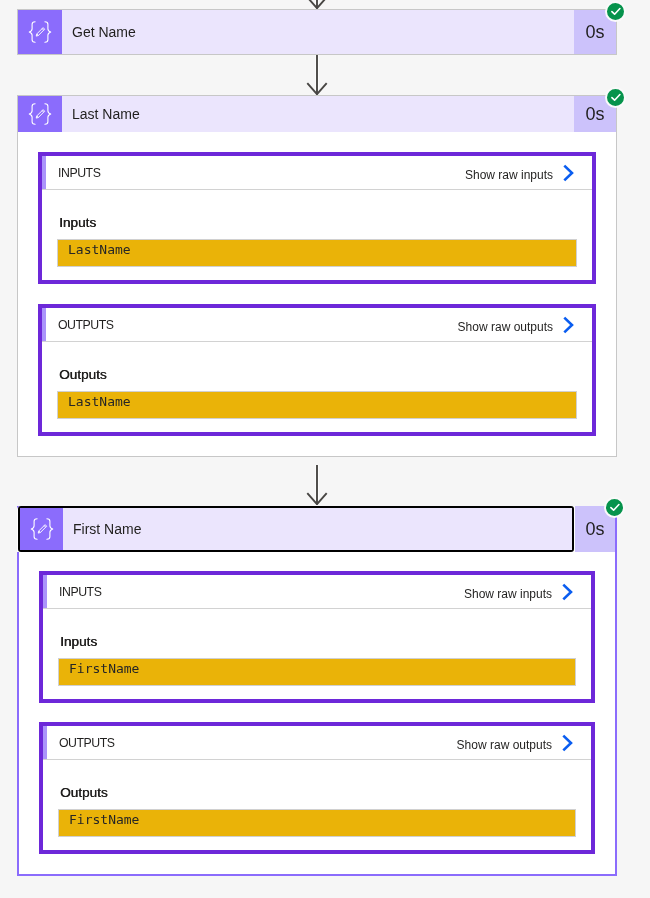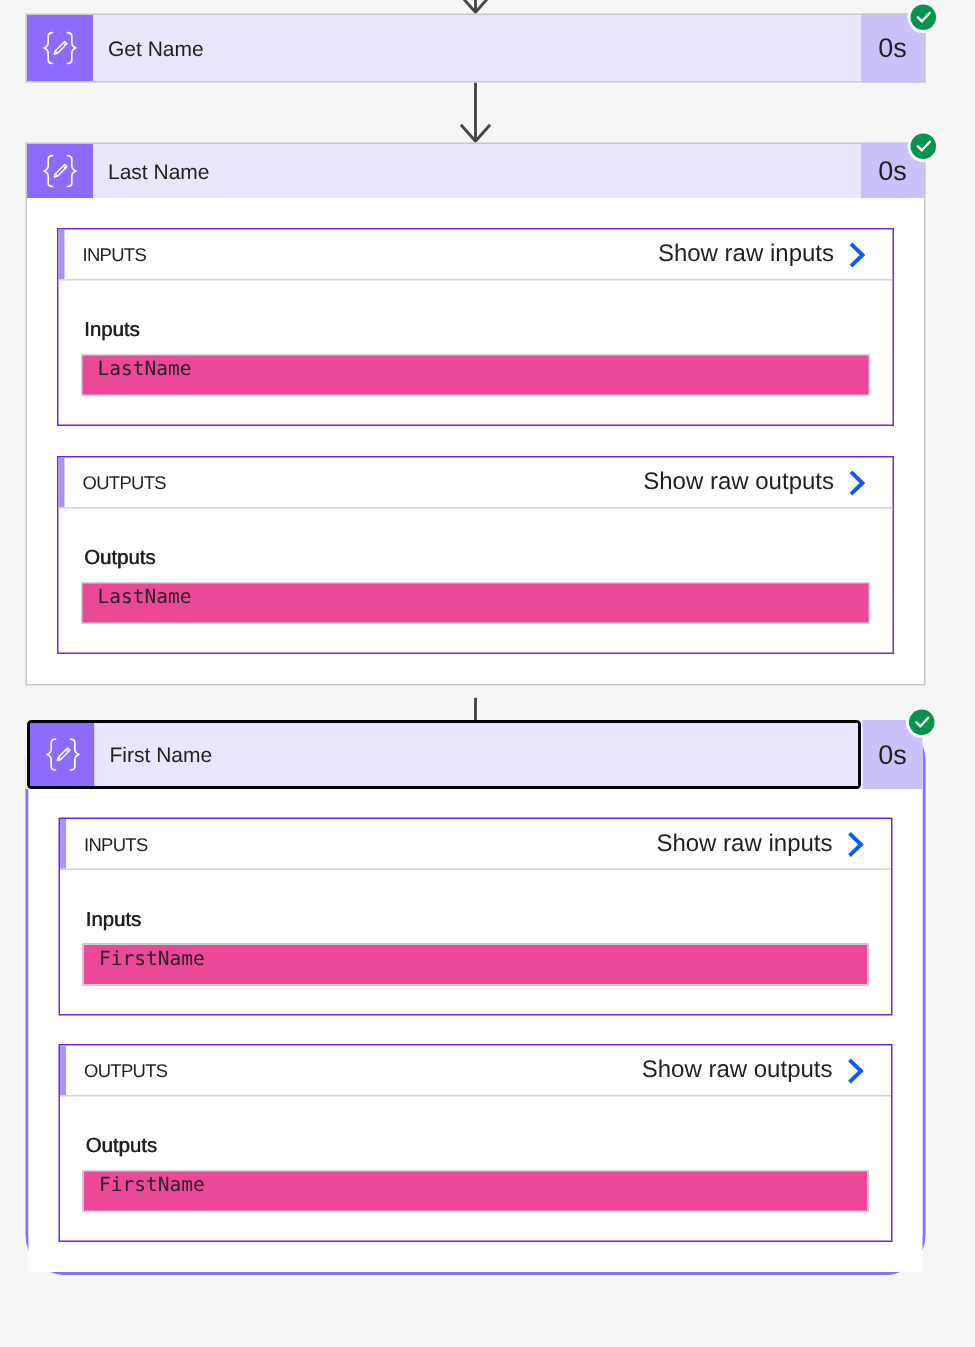--- a/index.html
+++ b/index.html
@@ -20,29 +20,29 @@
        font-family:"Liberation Sans",sans-serif;position:relative;border:1px solid #c7c7c7;border-left:none;border-bottom:none;box-sizing:border-box;}
   .badge{position:absolute;right:-10px;top:-9px;width:21px;height:21px;border-radius:50%;background:#06934c;border:2px solid #fafafa;
          box-sizing:border-box;display:flex;align-items:center;justify-content:center;}
   .nodebody{background:#fff;border:1px solid #c7c7c7;border-top:none;box-sizing:border-box;position:relative;}
   .node.sel{border:2px solid #8b6cfc;background:#fff;}
     .node.sel .hdrwrap{height:46px;position:relative;margin:-2px 0 0 -2px;background:#fff;padding-left:1px;box-sizing:border-box;border-top-left-radius:4px;}
   .node.sel .nodebody{border:none;}
   .hdr.sel{border:2px solid #000;border-radius:3px;}
   .node.sel .dur{border:none;margin-left:1px;width:40px;}
   .hdr.sel .icon{width:43px;}
-  .section{position:absolute;left:20px;right:20px;border:1px solid #6d28d9;background:#fff;box-sizing:border-box;}
+  .section{position:absolute;left:20px;right:20px;border:4px solid #6d28d9;background:#fff;box-sizing:border-box;}
   .sechdr{height:34px;display:flex;align-items:center;border-bottom:1px solid #d2d2d2;box-sizing:border-box;position:relative;}
   .secstripe{position:absolute;left:0;top:0;bottom:0;width:4px;background:#ab94fb;}
   .sectitle{font-size:12.3px;color:#201f1e;padding-left:16px;letter-spacing:-0.45px;}
-  .showraw{position:absolute;right:18px;display:flex;align-items:flex-end;gap:10px;font-size:16px;color:#201f1e;}
+  .showraw{position:absolute;right:18px;display:flex;align-items:flex-end;gap:10px;font-size:12px;color:#201f1e;}
   .chev{display:flex;}
   .chevsvg{display:block;}
   .fieldlabel{font-size:13.6px;font-weight:normal;color:#201f1e;text-shadow:0.4px 0 0 #201f1e;padding:27px 0 0 17px;line-height:12px;height:12px;box-sizing:content-box;}
-  .fieldbox{margin:10px 15px 0 15px;height:28px;border:1px solid #d0d0d0;background:#ec4899;box-sizing:border-box;display:flex;
+  .fieldbox{margin:10px 15px 0 15px;height:28px;border:1px solid #d0d0d0;background:#eab308;box-sizing:border-box;display:flex;
             align-items:center;padding:0 0 7px 10px;font-size:13px;font-family:"DejaVu Sans Mono",monospace;color:#262626;}
   .compose{display:block;}
 </style>
 </head>
 <body>
 
 <div class="stage">
 <div class="arrow" style="top:-31px;height:40px;">
       <svg width="23" height="40" viewBox="0 0 23 40" fill="none">
         <rect x="9" y="0" width="4" height="40" fill="#fcfcfc"></rect>
@@ -145,21 +145,21 @@
   </div>
 </div>
 
 <div class="arrow" style="top:465px;height:40px;">
       <svg width="23" height="40" viewBox="0 0 23 40" fill="none">
         <rect x="9" y="0" width="4" height="40" fill="#fcfcfc"></rect>
         <path d="M11 0 V 39.4" stroke="#484644" stroke-width="1.9"></path>
         <path d="M1.3 28.2 L11 39.2 L20.7 28.2" stroke="#484644" stroke-width="1.9"></path>
       </svg>
     </div>
-<div class="node expanded sel" style="top:480px;border-radius:27px;">
+<div class="node expanded sel" style="top:506px;">
   <div class="hdrwrap">
     <div class="hdr sel">
       <div class="icon">
             <svg class="compose" width="26" height="26" viewBox="0 0 26 26" fill="none">
               <path d="M8.1 2.7C6.4 2.7 5.1 3.5 5.1 5.2v4.5c0 1.5-1.05 2.65-2.8 3.3 1.75.65 2.8 1.8 2.8 3.3v4.5c0 1.7 1.3 2.5 3 2.5" stroke="#fff" stroke-width="1.1" stroke-linecap="round" stroke-linejoin="round"></path>
               <path d="M17.9 2.7c1.7 0 3 .8 3 2.5v4.5c0 1.5 1.05 2.65 2.8 3.3-1.75.65-2.8 1.8-2.8 3.3v4.5c0 1.7-1.3 2.5-3 2.5" stroke="#fff" stroke-width="1.1" stroke-linecap="round" stroke-linejoin="round"></path>
               <path d="M9.2 17.1l.6-2.15 6.3-6.3 1.55 1.55-6.3 6.3-2.15.6z" stroke="#fff" stroke-width="0.95" stroke-linejoin="round"></path>
               <path d="M15.1 9.6l1.55 1.55" stroke="#fff" stroke-width="0.95"></path>
               <path d="M9.8 14.95l1.55 1.55" stroke="#fff" stroke-width="0.95"></path>
             </svg>

